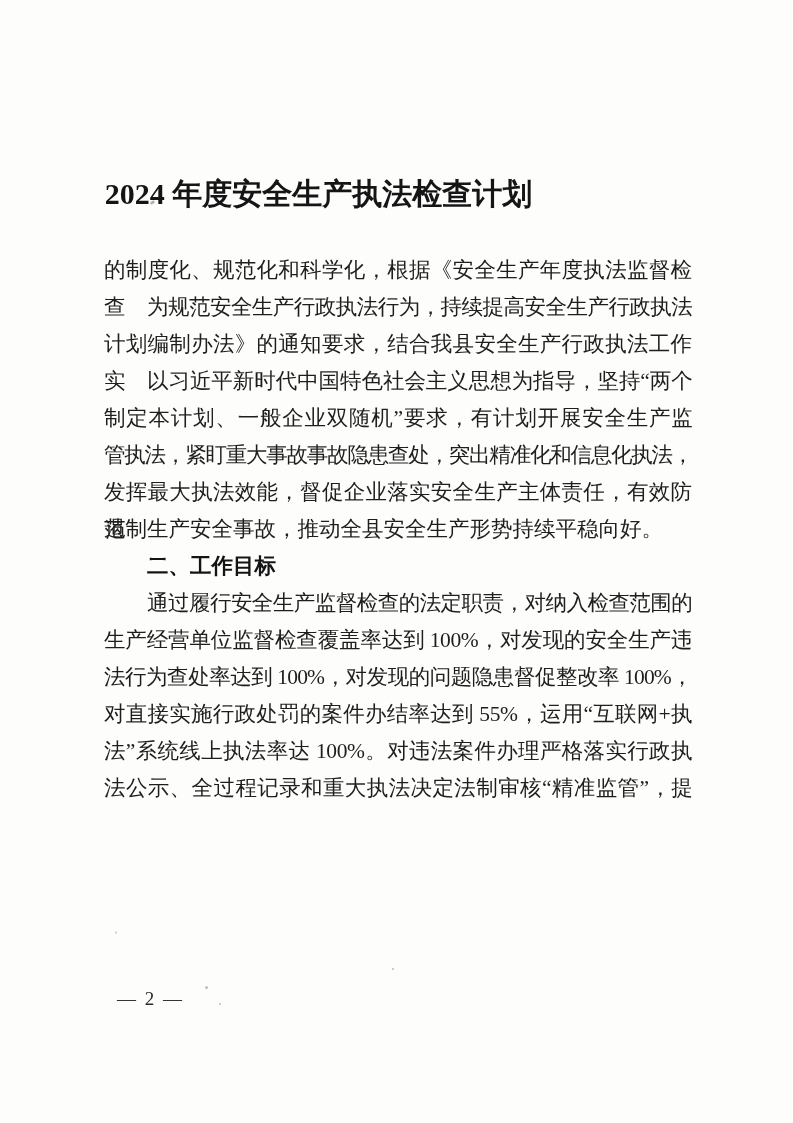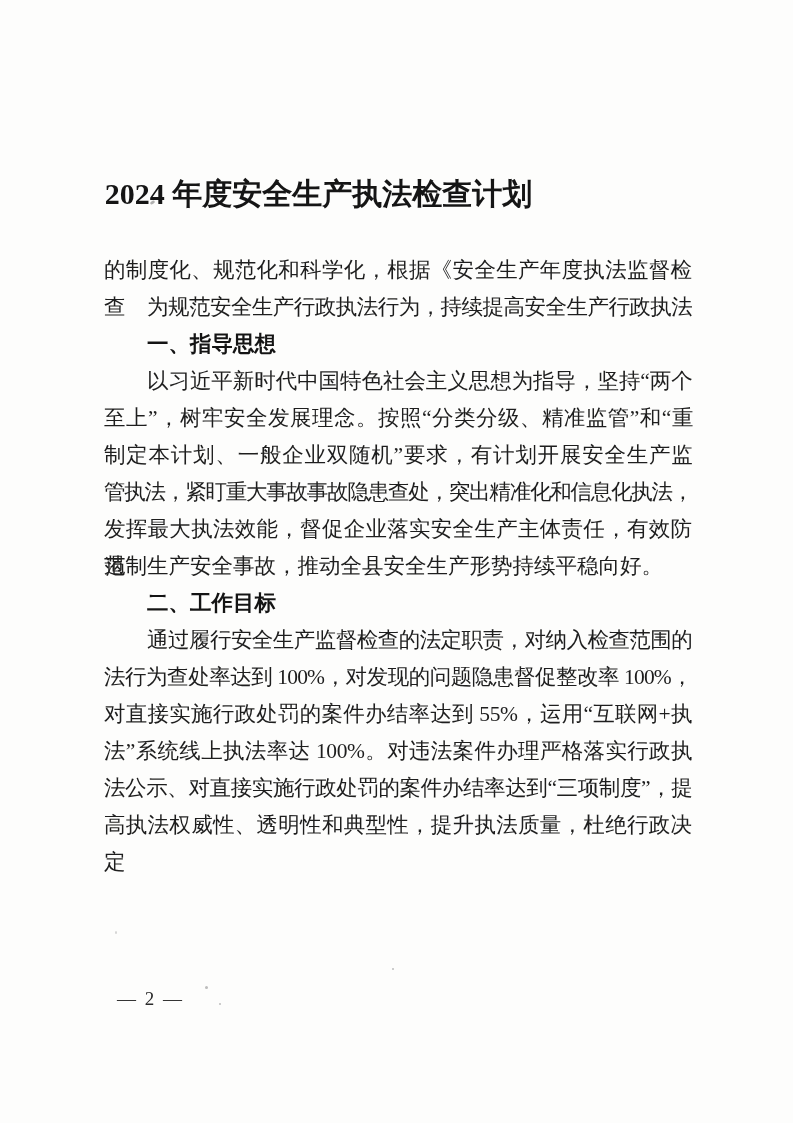--- a/index.html
+++ b/index.html
@@ -89,31 +89,30 @@
   <div class="speck s2"></div>
   <div class="speck s3"></div>
   <div class="speck s4"></div>
   <div class="speck s5"></div>
 
   <h1 class="title">2024 年度安全生产执法检查计划</h1>
 
   <div class="content">
     <div class="line fill">的制度化、规范化和科学化，根据《安全生产年度执法监督检查</div>
     <div class="line indent fill tight1">为规范安全生产行政执法行为，持续提高安全生产行政执法</div>
-    <div class="line heading">一、指导思想</div>
+    <div class="line fill">计划编制办法》的通知要求，结合我县安全生产行政执法工作实</div>
     <div class="line indent fill tight1">以习近平新时代中国特色社会主义思想为指导，坚持“两个</div>
-    <div class="line fill tight2">至上”，树牢安全发展理念。按照“分类分级、精准监管”和“重</div>
     <div class="line fill tight1">制定本计划、一般企业双随机”要求，有计划开展安全生产监</div>
     <div class="line fill tight2">管执法，紧盯重大事故事故隐患查处，突出精准化和信息化执法，</div>
     <div class="line fill">发挥最大执法效能，督促企业落实安全生产主体责任，有效防范</div>
     <div class="line">遏制生产安全事故，推动全县安全生产形势持续平稳向好。</div>
     <div class="line heading">二、工作目标</div>
     <div class="line indent fill tight1">通过履行安全生产监督检查的法定职责，对纳入检查范围的</div>
+    <div class="line fill tight0">生产经营单位监督检查覆盖率达到 100%，对发现的安全生产违</div>
     <div class="line fill tight1">法行为查处率达到 100%，对发现的问题隐患督促整改率 100%，</div>
     <div class="line fill tight0">对直接实施行政处罚的案件办结率达到 55%，运用“互联网+执</div>
     <div class="line fill tight0">法”系统线上执法率达 100%。对违法案件办理严格落实行政执</div>
-    <div class="line fill tight1">法公示、对直接实施行政处罚的案件办结率达到“三项制度”，提</div>
-    <div class="line fill">高执法权威性、透明性和典型性，提升执法质量，杜绝行政决定</div>
+    <div class="line fill tight1">法公示、全过程记录和重大执法决定法制审核“精准监管”，提</div>
   </div>
 
   <div class="footer">— 2 —</div>
 
 </div>
 
 </body></html>

